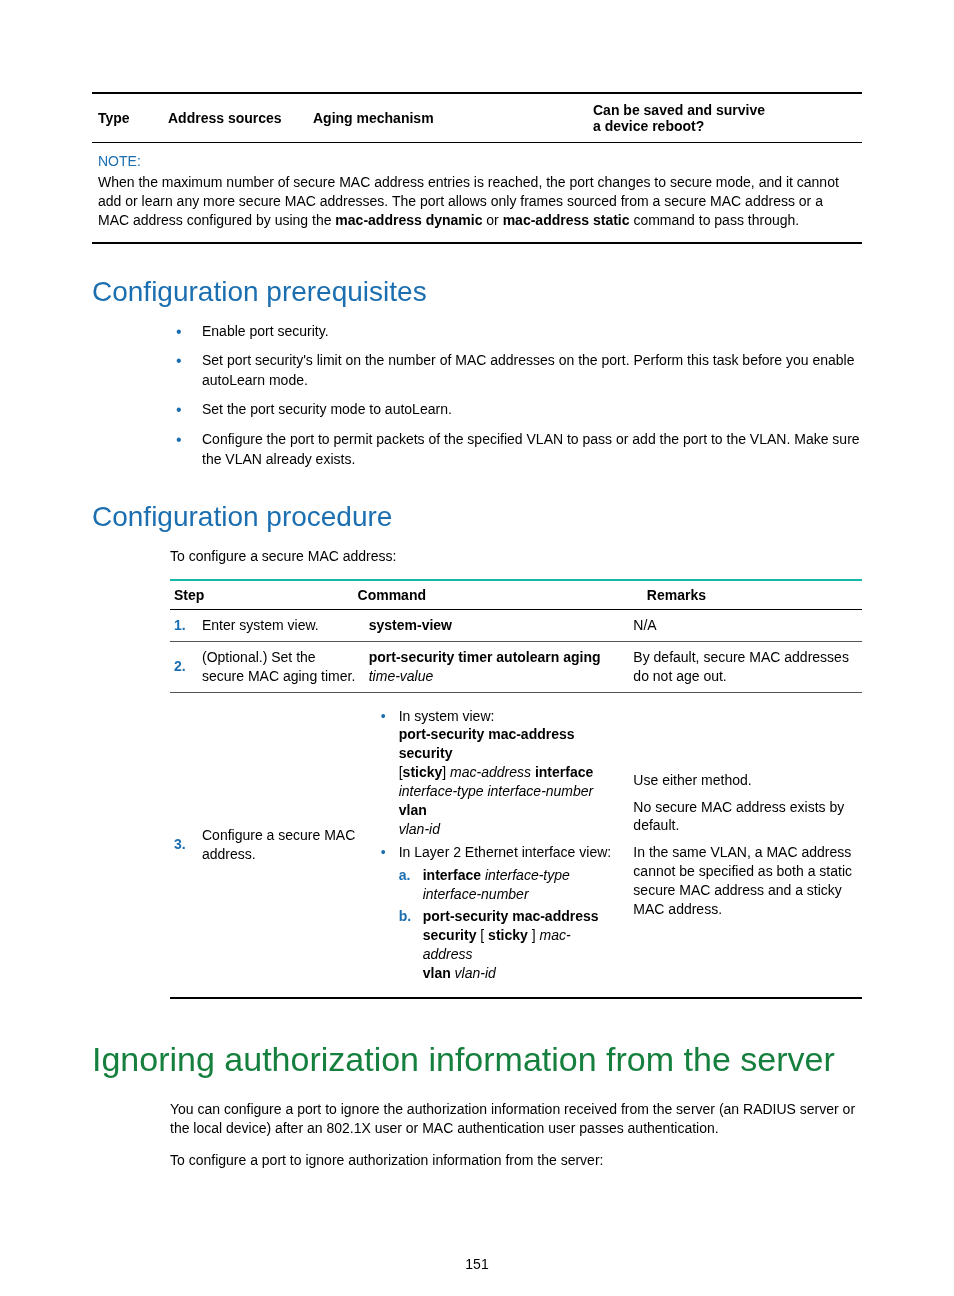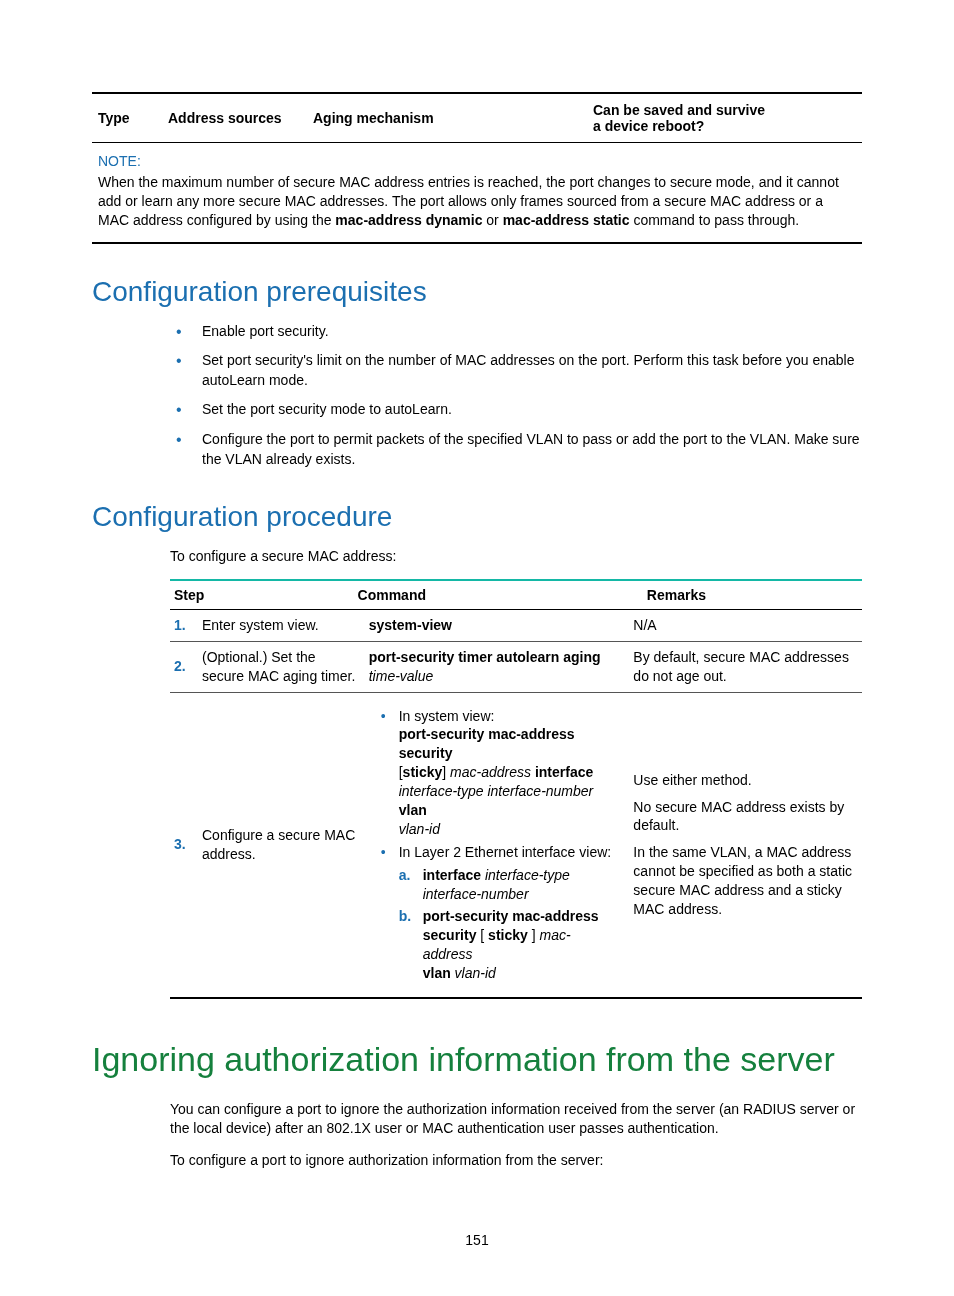--- a/index.html
+++ b/index.html
@@ -155,21 +155,21 @@
   }
   ol.cmd-sub > li {
     position: relative;
     padding-left: 24px;
     margin-bottom: 4px;
   }
   .sub-marker { position: absolute; left: 0; top: 0; color: #1b6fb0; font-weight: bold; }
 
   .pagenum {
     position: absolute;
-    bottom: 48px;
+    bottom: 24px;
     left: 0;
     width: 100%;
     text-align: center;
     font-size: 14px;
   }
 </style>
 </head>
 <body>
 
 <div class="page">

